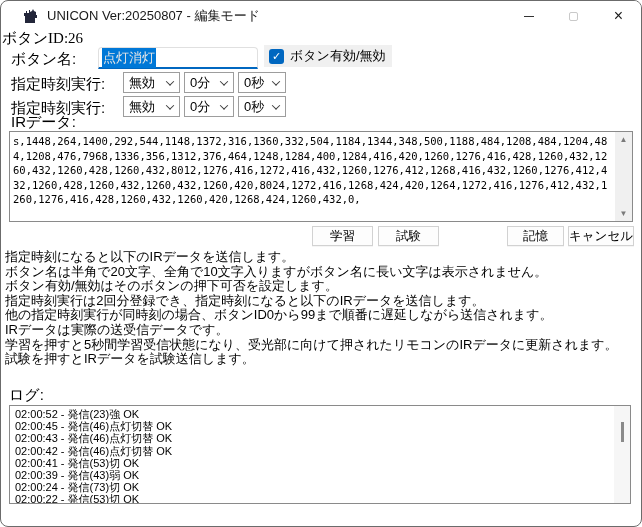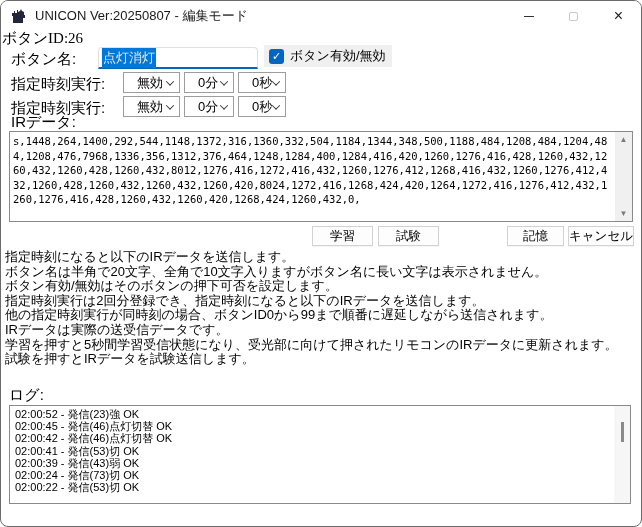--- a/index.html
+++ b/index.html
@@ -6,21 +6,21 @@
   html,body { width: 642px; height: 527px; background: #fff; }
   body { font-family: "Liberation Sans", "DejaVu Sans", sans-serif; color: #000; }
 
   .window {
     position: relative; width: 642px; height: 527px;
     background: #fff; border: 1px solid #6b6b6b; border-radius: 8px;
     overflow: hidden;
   }
 
   
-  .titlebar { position: absolute; top: 0; left: 0; right: 0; height: 30px;
+  .titlebar { position: absolute; top: 0; left: 12px; right: 0; height: 30px;
     display: flex; align-items: center; padding-left: 9px; background: #fff; }
   .app-icon { width: 17px; height: 17px; margin-right: 8px; flex: 0 0 auto; }
   .title-text { font-size: 13px; color: #191919; white-space: nowrap; }
   .win-controls { position: absolute; top: 0; right: 0; height: 30px; display: flex; }
   .win-btn { width: 45px; height: 30px; display: flex; align-items: center; justify-content: center; }
   .glyph-min { width: 10px; height: 1px; background: #333; }
   .glyph-max { width: 9px; height: 9px; border: 1px solid #c9c9c9; border-radius: 2px; }
   .glyph-close { font-size: 16px; color: #1a1a1a; line-height: 1; }
 
   
@@ -42,21 +42,21 @@
   .check-group { position: absolute; left: 263px; top: 44px; height: 22px;
     display: inline-flex; align-items: center; background: #f0f0f0; padding: 0 6px 0 5px; }
   .checkbox { width: 15px; height: 15px; background: #0067c0; border-radius: 3px;
     display: flex; align-items: center; justify-content: center; margin-right: 6px; flex: 0 0 auto; }
   .checkbox .tick { color: #fff; font-size: 11px; line-height: 1; }
   .check-label { font-size: 13px; white-space: nowrap; }
 
   
   .select { position: absolute; height: 21px; background: #fff; border: 1px solid #9d9d9d;
     display: flex; align-items: center; justify-content: space-between;
-    font-size: 13px; padding: 0 6px 0 13px; }
+    font-size: 13px; padding: 0 6px 0 5px; }
   .chev { width: 6px; height: 6px; border-right: 1.4px solid #3c3c3c; border-bottom: 1.4px solid #3c3c3c;
     transform: rotate(45deg) translate(-1px,-1px); flex: 0 0 auto; }
   .s-r1c1 { left: 122px; top: 71px; width: 57px; }
   .s-r1c2 { left: 183px; top: 71px; width: 50px; }
   .s-r1c3 { left: 237px; top: 71px; width: 48px; }
   .s-r2c1 { left: 122px; top: 95px; width: 57px; }
   .s-r2c2 { left: 183px; top: 95px; width: 50px; }
   .s-r2c3 { left: 237px; top: 95px; width: 48px; }
 
   
@@ -179,20 +179,21 @@
     <div>IRデータは実際の送受信データです。</div>
     <div>学習を押すと5秒間学習受信状態になり、受光部に向けて押されたリモコンのIRデータに更新されます。</div>
     <div>試験を押すとIRデータを試験送信します。</div>
   </div>
 
   <div class="lbl lbl-log">ログ:</div>
   <div class="log-box">
     <div class="log-list">
       <div>02:00:52 - 発信(23)強 OK</div>
       <div>02:00:45 - 発信(46)点灯切替 OK</div>
+      <div>02:00:43 - 発信(46)点灯切替 OK</div>
       <div>02:00:42 - 発信(46)点灯切替 OK</div>
       <div>02:00:41 - 発信(53)切 OK</div>
       <div>02:00:39 - 発信(43)弱 OK</div>
       <div>02:00:24 - 発信(73)切 OK</div>
       <div>02:00:22 - 発信(53)切 OK</div>
     </div>
     <div class="log-scrollbar">
       <div class="log-thumb"></div>
     </div>
   </div>

